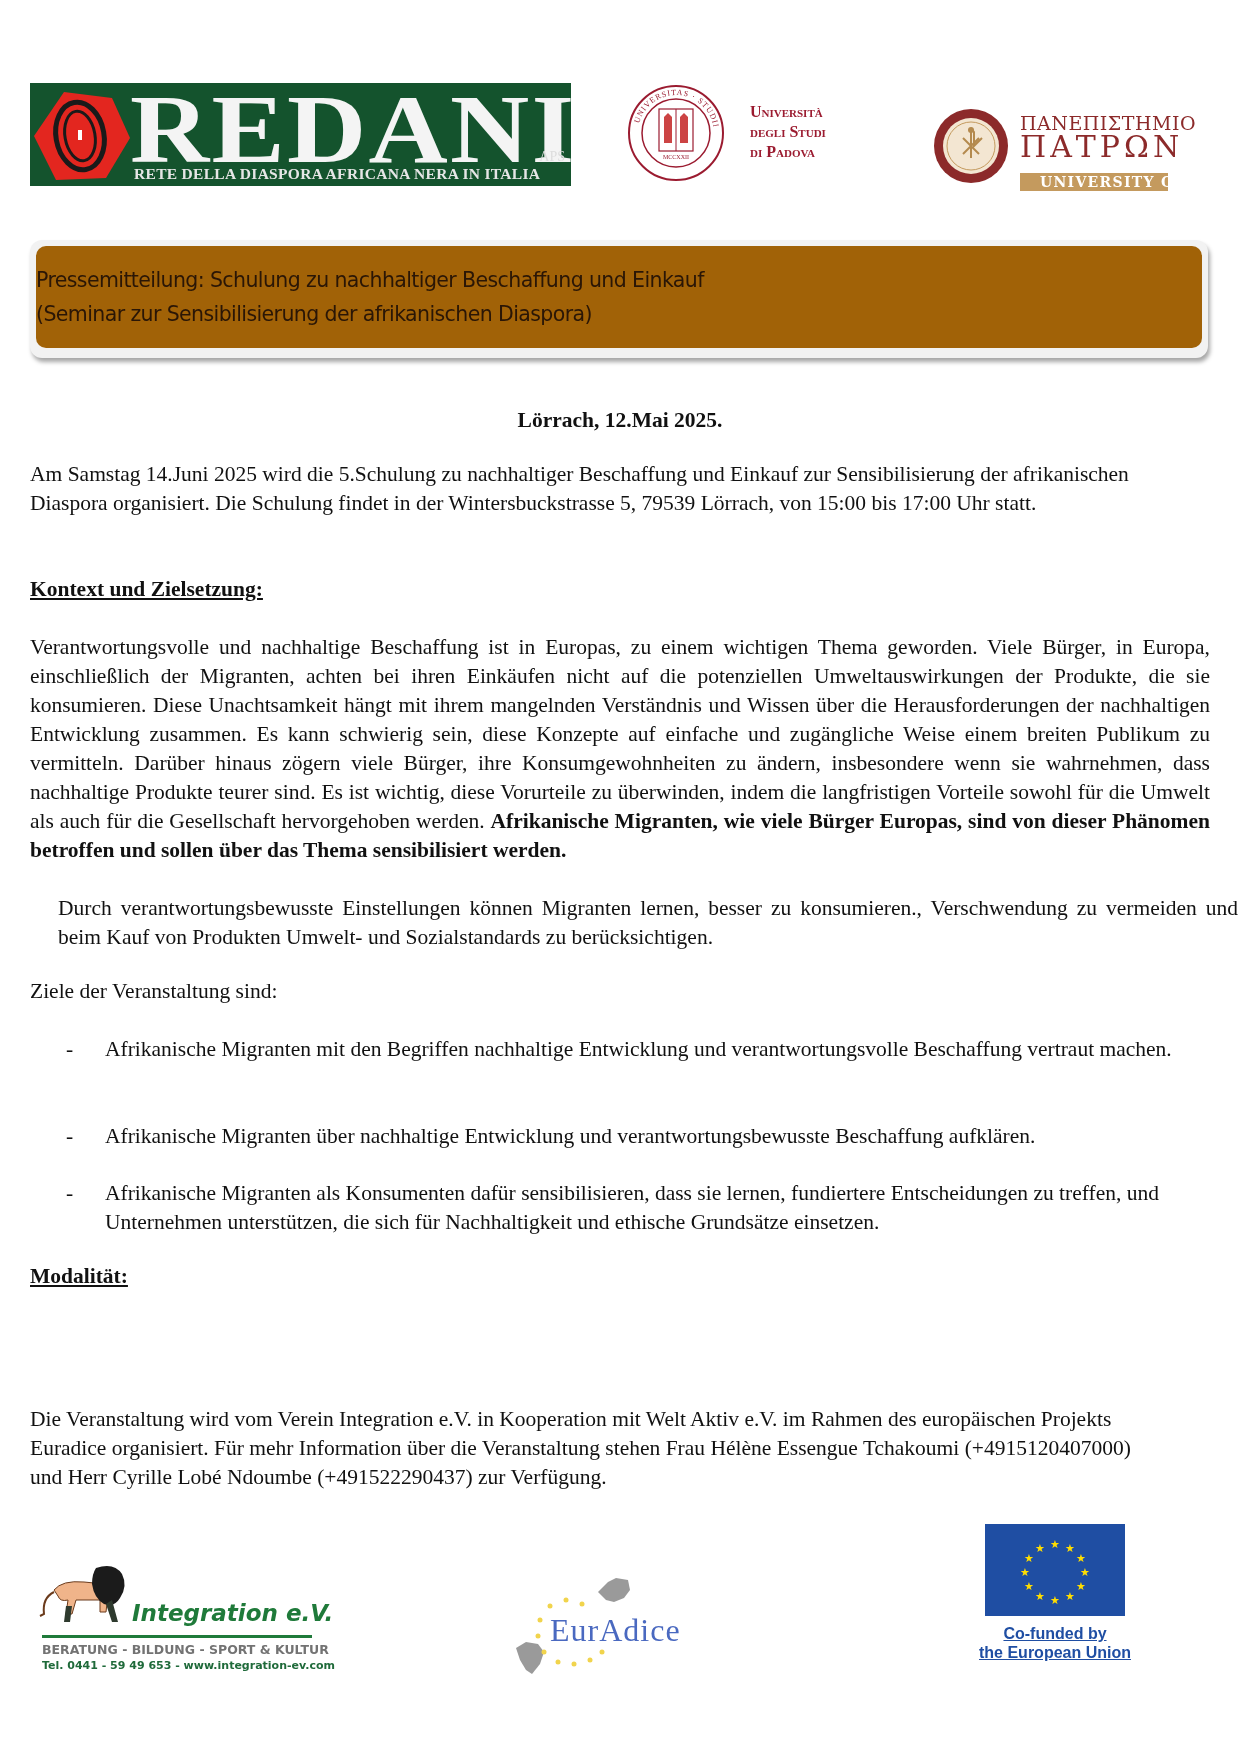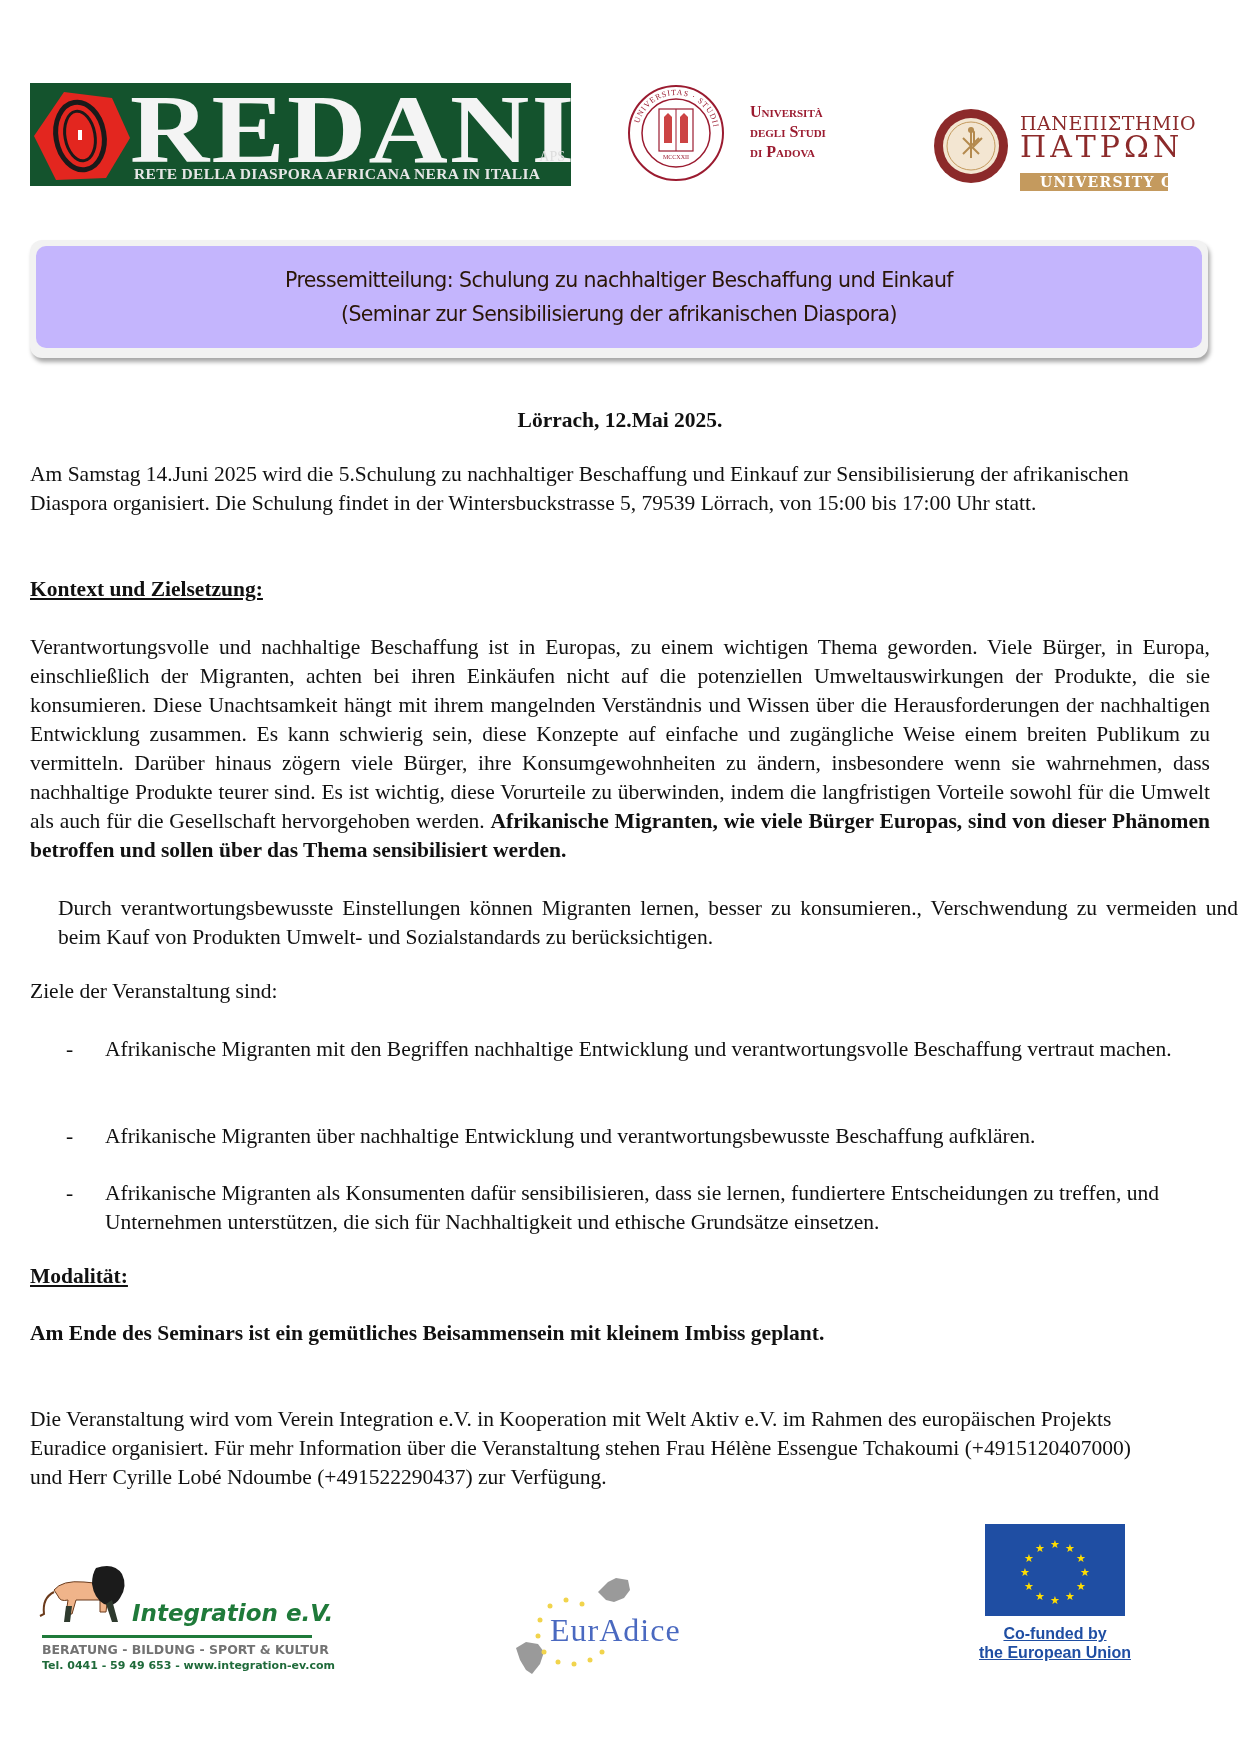--- a/index.html
+++ b/index.html
@@ -25,22 +25,22 @@
   .patras-seal { left:933px; top:108px; width:76px; height:76px; }
   .patras-text { left:1020px; top:113px; width:148px; color:#8c2a2a; font-family:"DejaVu Serif", serif; }
   .patras-text .l1 { font-size:19px; line-height:20px; letter-spacing:0.5px; white-space:nowrap; }
   .patras-text .l2 { font-size:30px; line-height:28px; letter-spacing:4px; white-space:nowrap; }
   .patras-text .l3 { margin-top:12px; background:#c49a5e; color:#fff; font-size:14px; font-weight:bold;
       letter-spacing:1.3px; padding:1px 20px; white-space:nowrap; font-family:"DejaVu Serif", serif; }
 
   
   .banner-wrap { left:30px; top:240px; width:1178px; height:118px; border-radius:12px;
       background:#f2f2f2; box-shadow: 2px 4px 4px rgba(0,0,0,0.35); }
-  .banner { position:absolute; left:6px; top:6px; right:6px; bottom:10px; background:#c4b5fd;
-      border-radius:10px; display:flex; flex-direction:column; align-items:center; justify-content:center;
+  .banner { position:absolute; left:6px; top:6px; right:6px; bottom:10px; background:#a16207;
+      border-radius:10px; display:flex; flex-direction:column; justify-content:center;
       font-family:"DejaVu Sans", sans-serif; font-size:20.5px; color:#2a1606; line-height:34px;
       letter-spacing:-0.6px; transform-origin:center; }
   .banner span { display:block; }
 
   
   .text { left:30px; width:1180px; font-size:21.5px; line-height:29px; }
   .dateline { left:0; width:1240px; top:408px; text-align:center; font-weight:bold; font-size:21.5px; }
   .just { text-align:justify; text-align-last:left; }
   h2.sec { margin:0; font-size:21.5px; font-weight:bold; text-decoration:underline; }
   b.strong { font-weight:bold; }
@@ -147,21 +147,20 @@
   <div class="bullet">
     <span class="dash">-</span>
     <span>Afrikanische Migranten als Konsumenten dafür sensibilisieren, dass sie lernen, fundiertere Entscheidungen zu treffen, und Unternehmen unterstützen, die sich für Nachhaltigkeit und ethische Grundsätze einsetzen.</span>
   </div>
 </div>
 
 <div class="abs text" style="top:1262px;">
   <h2 class="sec">Modalität:</h2>
 </div>
 <div class="abs text" style="top:1319px; font-weight:bold;">
-  <div>Am Ende des Seminars ist ein gemütliches Beisammensein mit kleinem Imbiss geplant.</div>
 </div>
 <div class="abs text" style="top:1405px; width:1110px;">Die Veranstaltung wird vom Verein Integration e.V. in Kooperation mit Welt Aktiv e.V. im Rahmen des europäischen Projekts Euradice organisiert. Für mehr Information über die Veranstaltung stehen Frau Hélène Essengue Tchakoumi (+4915120407000) und Herr Cyrille Lobé Ndoumbe (+491522290437) zur Verfügung.</div>
 
 <div class="abs integration">
   <svg width="100" height="70" viewBox="0 0 100 70" style="position:absolute; left:0; top:0;">
     <path d="M18 30 q8 -10 30 -8 l20 2 q4 -2 4 10 l-2 18 l-6 0 l0 -12 l-24 0 l-4 14 l-6 0 l2 -14 q-8 2 -10 -4 z" fill="#f0b48a" stroke="#6b3b1c" stroke-width="1"></path>
     <path d="M60 8 q18 -6 26 6 q6 12 -2 24 q-6 10 -16 6 q-10 -6 -12 -20 q0 -10 4 -16 z" fill="#1b1b1b"></path>
     <path d="M70 44 l6 18 l6 0 l-6 -22 z M30 46 l-2 16 l6 0 l2 -16 z" fill="#2e3a2e"></path>
     <path d="M18 32 q-12 6 -10 22 l-4 2" stroke="#6b3b1c" stroke-width="2" fill="none"></path>
   </svg>

